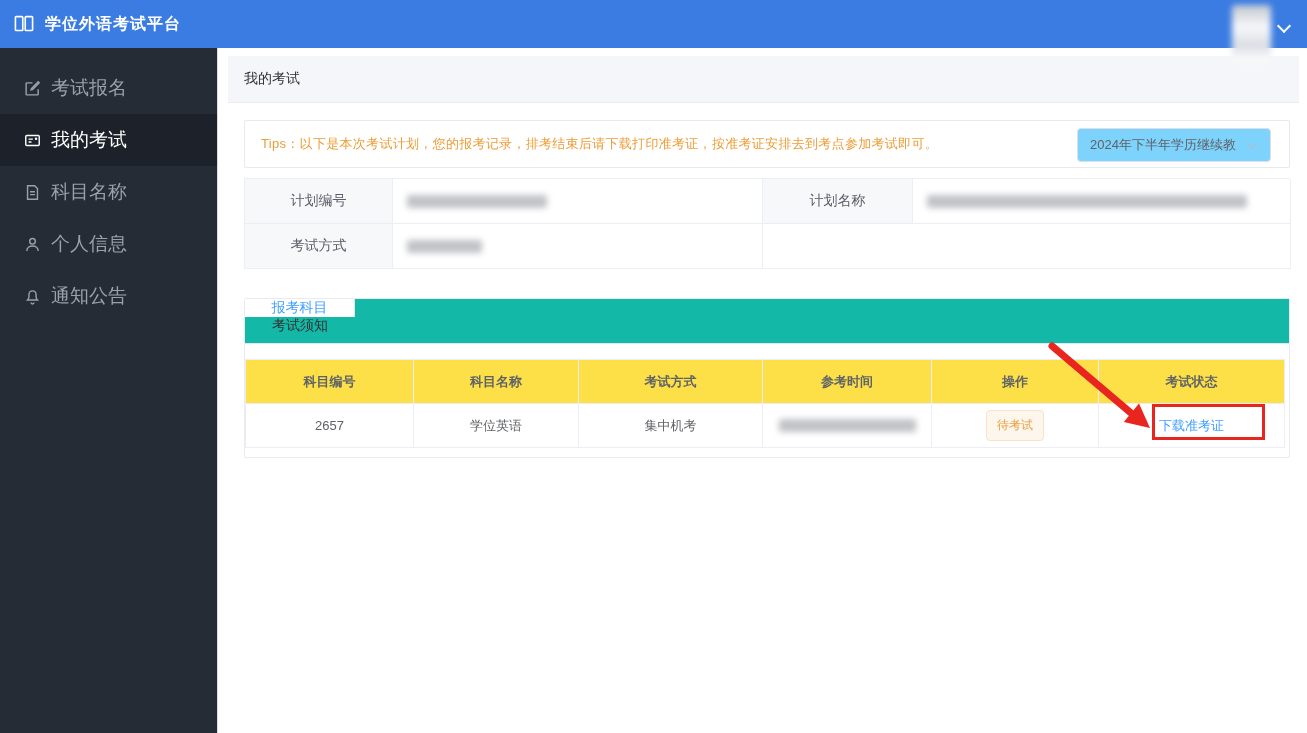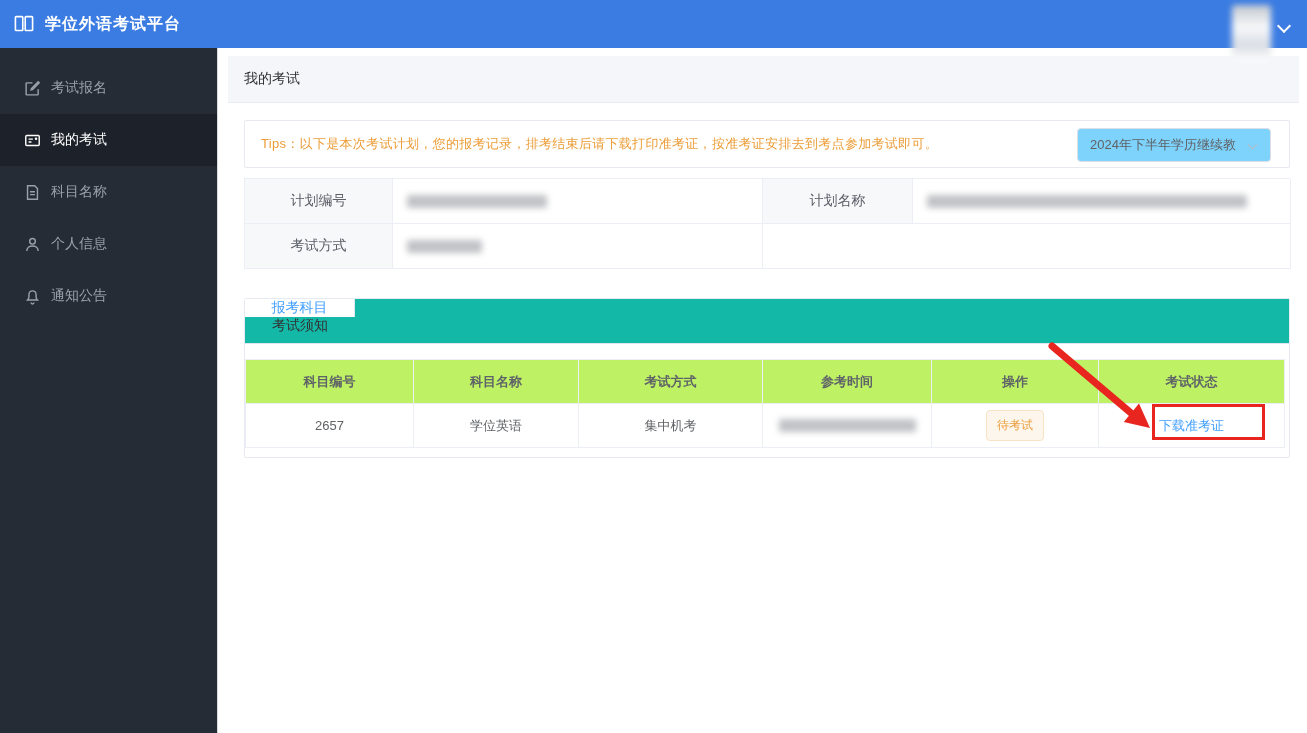--- a/index.html
+++ b/index.html
@@ -36,21 +36,21 @@
     transform: rotate(45deg);
   }
 
   
   .sidebar {
     position: absolute; left: 0; top: 48px; width: 218px; height: 685px;
     background: #262c35; border-right: 1px solid #d9dbde; z-index: 10;
   }
   .side-item {
     height: 52px; display: flex; align-items: center; cursor: pointer;
-    color: #9aa1ab; font-size: 14px; margin-top: 0;
+    color: #9aa1ab; font-size: 19px; margin-top: 0;
   }
   .sidebar .side-item:first-child { margin-top: 14px; }
   .side-item .icon { width: 17px; height: 17px; margin-left: 24px; display: flex; align-items: center; }
   .side-item .label { margin-left: 10px; }
   .side-item.active { background: #1d222a; color: #ffffff; }
   .side-item svg { stroke: currentColor; }
 
   
   .breadcrumb-bar {
     position: absolute; left: 228px; top: 56px; width: 1071px; height: 47px;
@@ -118,21 +118,21 @@
     position: absolute; left: 0; top: 60px; width: 1040px;
     display: grid; grid-template-columns: 169px 165px 184px 169px 167px 186px;
     border-top: 1px solid #ebeef5;
   }
   .subjects-table .th, .subjects-table .td {
     height: 44px; border-bottom: 1px solid #ebeef5; border-right: 1px solid #ebeef5;
     display: flex; align-items: center; justify-content: center;
     font-size: 13px;
   }
   .subjects-table > div:nth-child(6n+1) { border-left: 1px solid #ebeef5; }
-  .subjects-table .th { color: #5f6368; font-weight: bold; background: #bef264; }
+  .subjects-table .th { color: #5f6368; font-weight: bold; background: #fde047; }
   .subjects-table .td { color: #606266; }
   .status-badge {
     display: inline-block; padding: 6px 10px; font-size: 12px;
     color: #eb9e3e; background: #fdf6ec; border: 1px solid #f8e3c5; border-radius: 4px;
   }
   .action-link { color: #409eff; font-size: 13px; cursor: pointer; text-decoration: none; }
 
   
   .annotation-box {
     position: absolute; left: 1152px; top: 404px; width: 113px; height: 36px;

